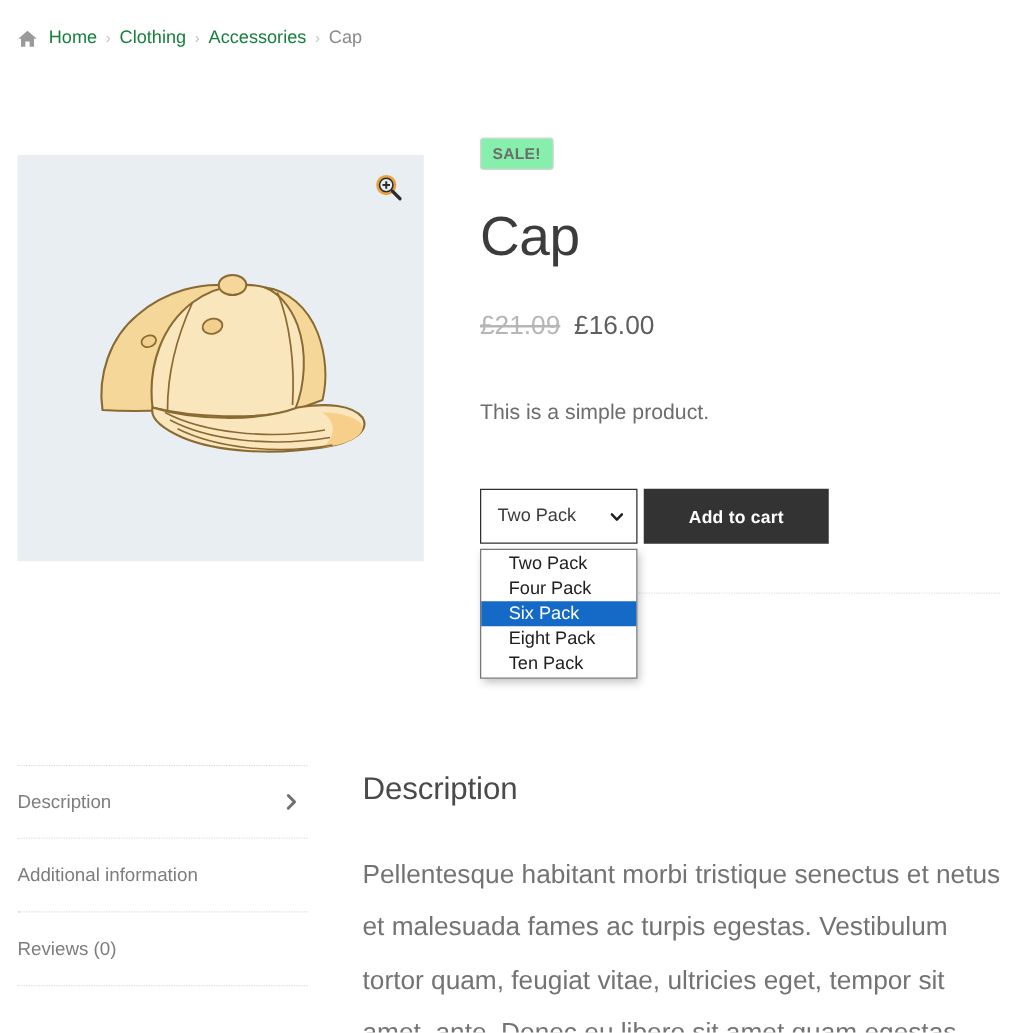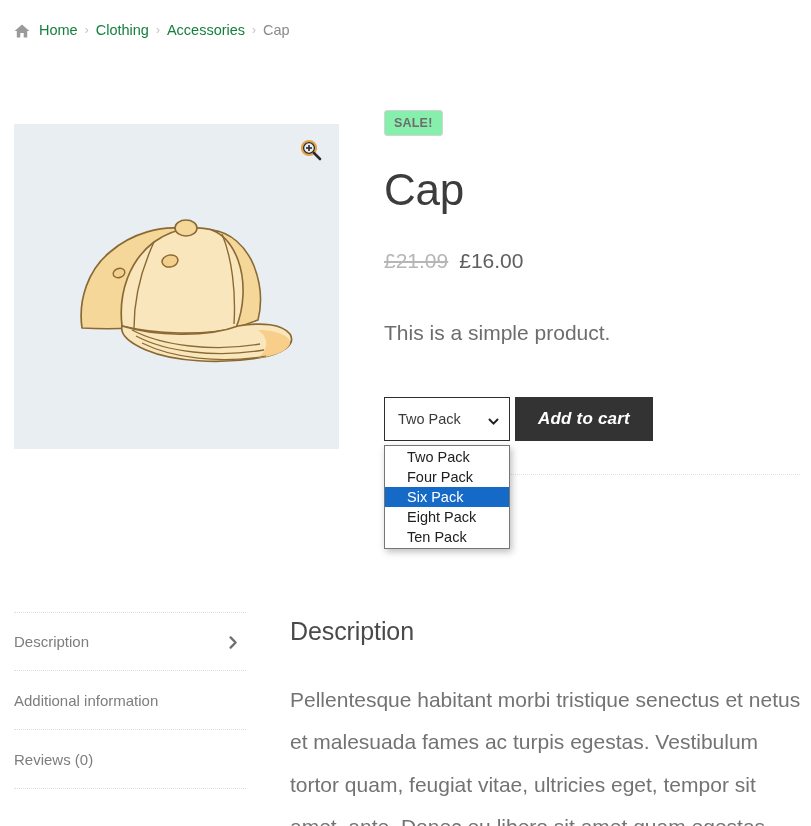--- a/index.html
+++ b/index.html
@@ -108,21 +108,21 @@
   }
   .price .old {
     color: #b6b6b6;
     text-decoration: line-through;
     margin-right: 11px;
   }
   .price .new { color: #5e5e5e; }
 
   .short-desc {
     margin-top: 45px;
-    font-size: 21px;
+    font-size: 17px;
     color: #6d6d6d;
     line-height: 1.6;
   }
 
   
   .variations {
     margin-top: 48px;
     position: relative;
     display: flex;
     align-items: stretch;
@@ -174,27 +174,26 @@
     background: #1569c7;
     color: #ffffff;
   }
 
   .add-to-cart {
     margin-left: 5px;
     height: 44px;
     background: #333333;
     color: #ffffff;
     border: 0;
-    padding: 0 23px;
-    font-size: 17px;
+    padding: 0 36px;
+    font-size: 14px;
     font-weight: 700;
     letter-spacing: .2px;
     cursor: pointer;
     font-family: "Liberation Sans", sans-serif;
-    font-style: italic;
   }
 
   .meta-divider {
     position: absolute;
     left: 384px;
     top: 474px;
     width: 416px;
     border-top: 1px dotted #e2e2e2;
   }
 

